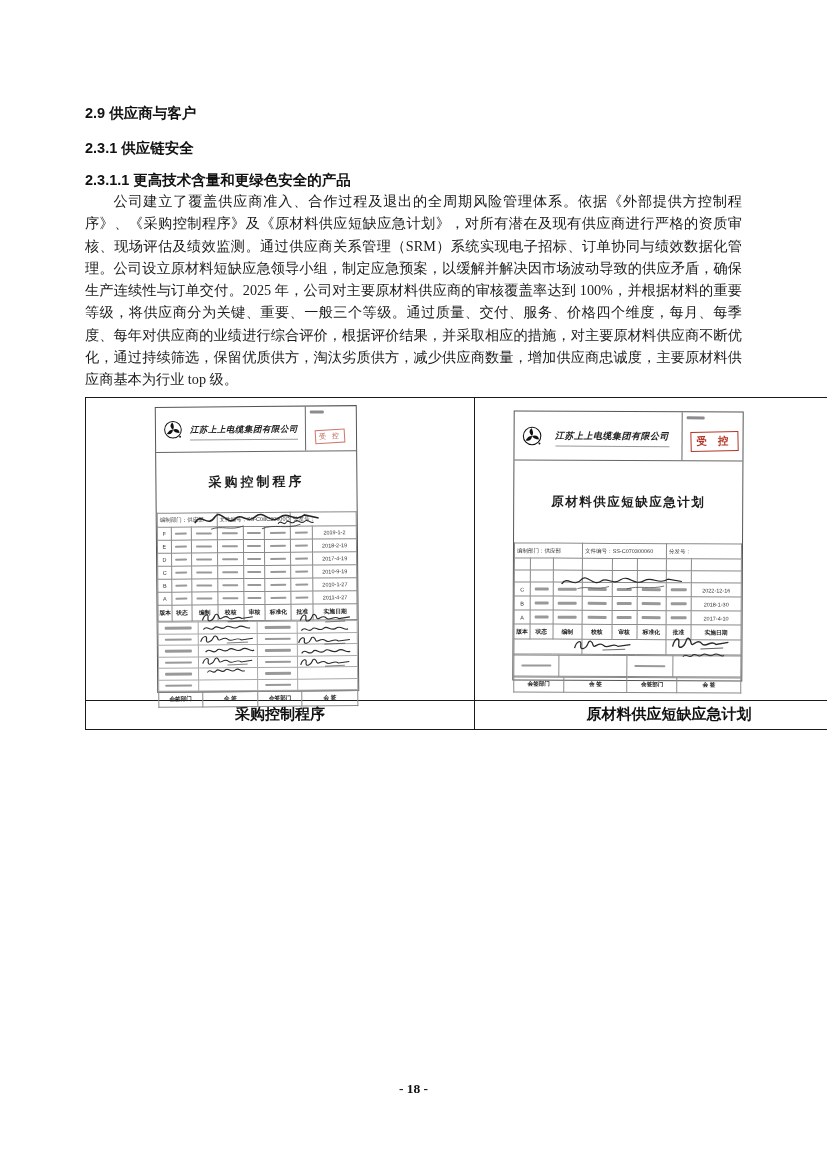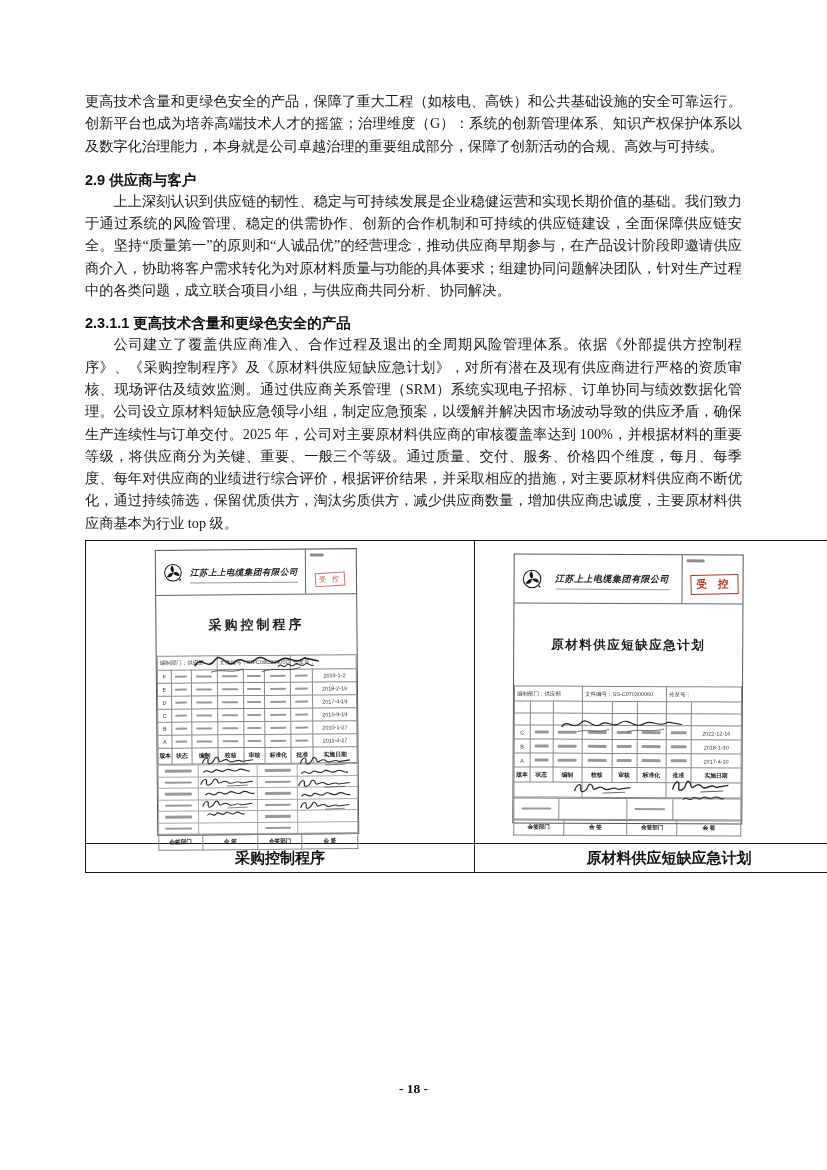--- a/index.html
+++ b/index.html
@@ -85,25 +85,24 @@
     <symbol id="sq3" viewBox="0 0 130 26" preserveAspectRatio="none">
       <path d="M4 16 C10 4 16 22 24 10 C30 2 36 20 44 12 C50 6 56 18 64 10 C72 3 78 19 88 11 C96 5 102 17 112 9 L126 12" fill="none" stroke="#262626" stroke-width="1.5"></path>
       <path d="M20 22 C30 18 40 24 52 19 M70 22 C82 17 94 23 108 18" fill="none" stroke="#3a3a3a" stroke-width="0.8"></path>
     </symbol>
   </defs>
 </svg>
 
 <div class="page">
   <div class="content">
 
-    <p class="body">更高技术含量和更绿色安全的产品，保障了重大工程（如核电、高铁）和公共基础设施的安全可靠运行。创新平台也成为培养高端技术人才的摇篮；治理维度（G）：系统的创新管理体系、知识产权保护体系以及数字化治理能力，本身就是公司卓越治理的重要组成部分，保障了创新活动的合规、高效与可持续。</p>
 
     <div class="h h1">2.9 供应商与客户</div>
-
-    <p class="body indent mt9">上上深刻认识到供应链的韧性、稳定与可持续发展是企业稳健运营和实现长期价值的基础。我们致力于通过系统的风险管理、稳定的供需协作、创新的合作机制和可持续的供应链建设，全面保障供应链安全。坚持“质量第一”的原则和“人诚品优”的经营理念，推动供应商早期参与，在产品设计阶段即邀请供应商介入，协助将客户需求转化为对原材料质量与功能的具体要求；组建协同问题解决团队，针对生产过程中的各类问题，成立联合项目小组，与供应商共同分析、协同解决。</p>
+    <div class="h h2">2.3.1 供应链安全</div>
+
 
     <div class="h h3">2.3.1.1 更高技术含量和更绿色安全的产品</div>
 
     <p class="body indent mt9">公司建立了覆盖供应商准入、合作过程及退出的全周期风险管理体系。依据《外部提供方控制程序》、《采购控制程序》及《原材料供应短缺应急计划》，对所有潜在及现有供应商进行严格的资质审核、现场评估及绩效监测。通过供应商关系管理（SRM）系统实现电子招标、订单协同与绩效数据化管理。公司设立原材料短缺应急领导小组，制定应急预案，以缓解并解决因市场波动导致的供应矛盾，确保生产连续性与订单交付。2025 年，公司对主要原材料供应商的审核覆盖率达到 100%，并根据材料的重要等级，将供应商分为关键、重要、一般三个等级。通过质量、交付、服务、价格四个维度，每月、每季度、每年对供应商的业绩进行综合评价，根据评价结果，并采取相应的措施，对主要原材料供应商不断优化，通过持续筛选，保留优质供方，淘汰劣质供方，减少供应商数量，增加供应商忠诚度，主要原材料供应商基本为行业 top 级。</p>
 
     <table class="figtable">
       <tbody>
           <tr>
         <td class="figcell">
 

